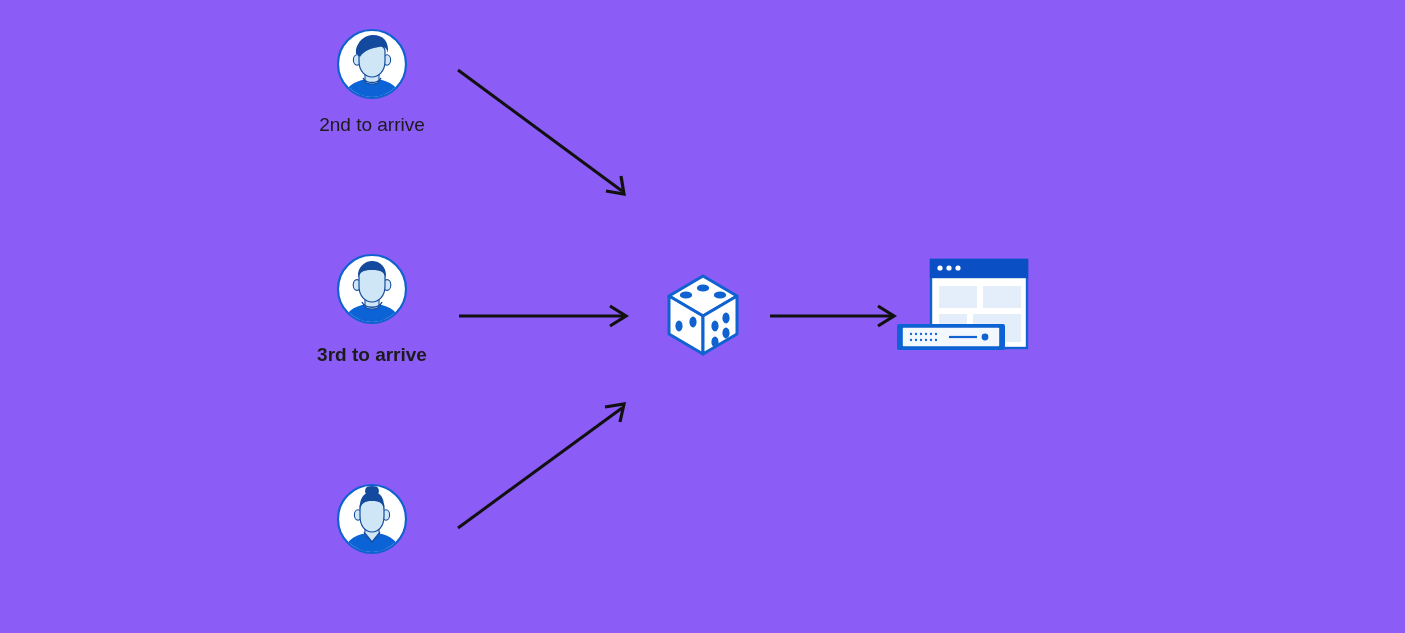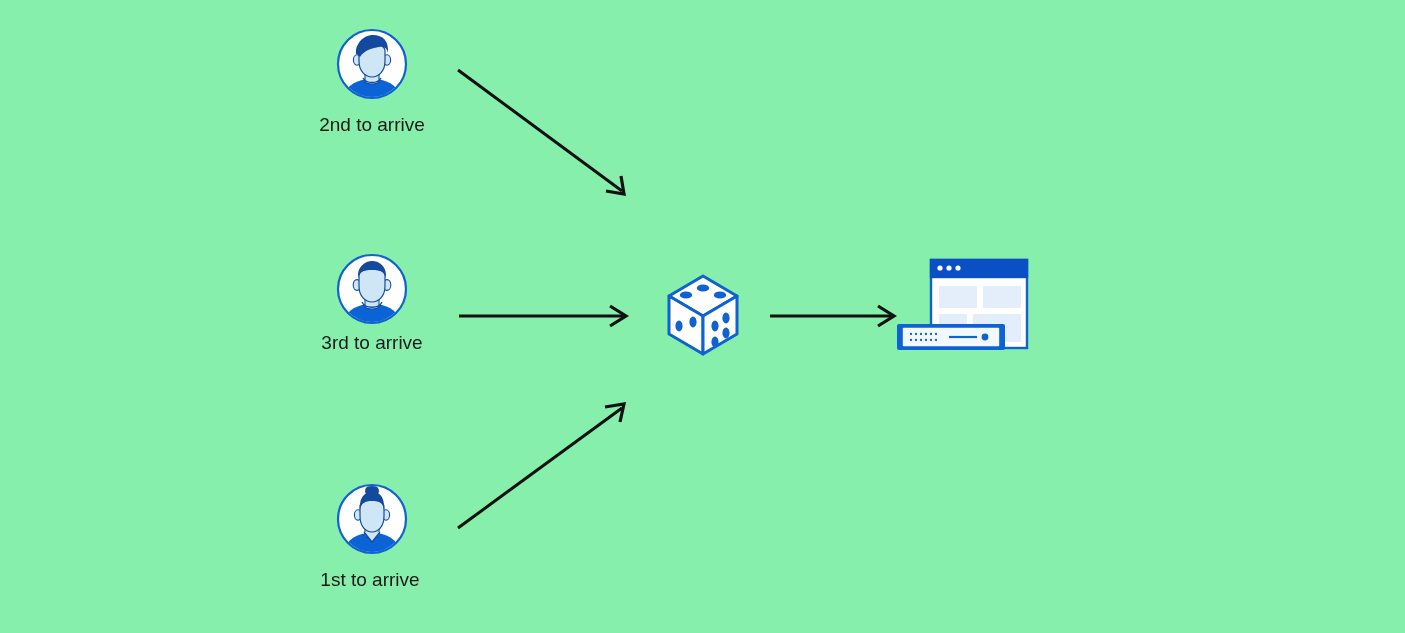--- a/index.html
+++ b/index.html
@@ -7,21 +7,21 @@
     padding: 0;
     background: #ffffff;
   }
   body {
     font-family: "Liberation Sans", sans-serif;
   }
   #canvas {
     position: relative;
     width: 1405px;
     height: 633px;
-    background: #86efac;
+    background: #8b5cf6;
     overflow: hidden;
   }
   .node {
     position: absolute;
   }
   .node-label {
     position: absolute;
     width: 260px;
     text-align: center;
     font-size: 19px;
@@ -112,21 +112,21 @@
         <path d="M30 40 h14 v14 c0 4 -14 4 -14 0 Z" fill="#cfe6f7" stroke="#134a9e" stroke-width="1.1"></path>
         <path d="M27 50 C30 57 44 57 47 50" fill="none" stroke="#134a9e" stroke-width="1.3"></path>
         <ellipse cx="22" cy="33" rx="3.8" ry="5.4" fill="#cfe6f7" stroke="#134a9e" stroke-width="1.1"></ellipse>
         <ellipse cx="52" cy="33" rx="3.8" ry="5.4" fill="#cfe6f7" stroke="#134a9e" stroke-width="1.1"></ellipse>
         <path d="M24 24 C24 14 50 14 50 24 L50 34 C50 45 43 50 37 50 C31 50 24 45 24 34 Z" fill="#cfe6f7" stroke="#134a9e" stroke-width="1.2"></path>
 
         <path d="M23 26 C22 13 32 9 37 9 C43 9 52 13 51 26 C50 20 46 18 37 18 C28 18 24 20 23 26 Z" fill="#134a9e"></path>
       </g>
     </svg>
   </div>
-  <div class="node-label" style="left:242px; top:332px;">3rd to arrive</div>
+  <div class="node-label" style="left:242px; top:344px;font-weight:bold;">3rd to arrive</div>
 
   <div class="node avatar-wrap" style="left:335px; top:482px;">
     <svg width="74" height="74" viewBox="0 0 74 74">
       <defs>
         <clipPath id="clipC">
             <circle cx="37" cy="37" r="33"></circle>
           </clipPath>
       </defs>
       <circle cx="37" cy="37" r="34" fill="#ffffff" stroke="#0f62d0" stroke-width="2.2"></circle>
       <g clip-path="url(#clipC)">
@@ -136,21 +136,20 @@
         <path d="M29 50 L37 60 L45 50" fill="#cfe6f7" stroke="#134a9e" stroke-width="1.3"></path>
         <ellipse cx="23" cy="33" rx="3.6" ry="5.2" fill="#cfe6f7" stroke="#134a9e" stroke-width="1.1"></ellipse>
         <ellipse cx="51" cy="33" rx="3.6" ry="5.2" fill="#cfe6f7" stroke="#134a9e" stroke-width="1.1"></ellipse>
         <path d="M25 25 C25 15 49 15 49 25 L49 34 C49 45 43 50 37 50 C31 50 25 45 25 34 Z" fill="#cfe6f7" stroke="#134a9e" stroke-width="1.2"></path>
 
         <path d="M25 28 C24 14 31 10 37 10 C44 10 50 14 49 28 C48 21 45 19 37 19 C30 19 26 21 25 28 Z" fill="#134a9e"></path>
         <ellipse cx="37" cy="9" rx="7" ry="6" fill="#134a9e"></ellipse>
       </g>
     </svg>
   </div>
-  <div class="node-label" style="left:240px; top:569px;">1st to arrive</div>
 
   <div class="node dice-wrap" style="left:660px; top:270px;">
     <svg width="86" height="92" viewBox="0 0 86 92">
       <g stroke="#0f62d0" stroke-width="3" fill="#ffffff" stroke-linejoin="round">
 
         <path d="M43 6 L77 26 L43 46 L9 26 Z"></path>
 
         <path d="M9 26 L43 46 L43 84 L9 64 Z"></path>
 
         <path d="M77 26 L77 64 L43 84 L43 46 Z"></path>

